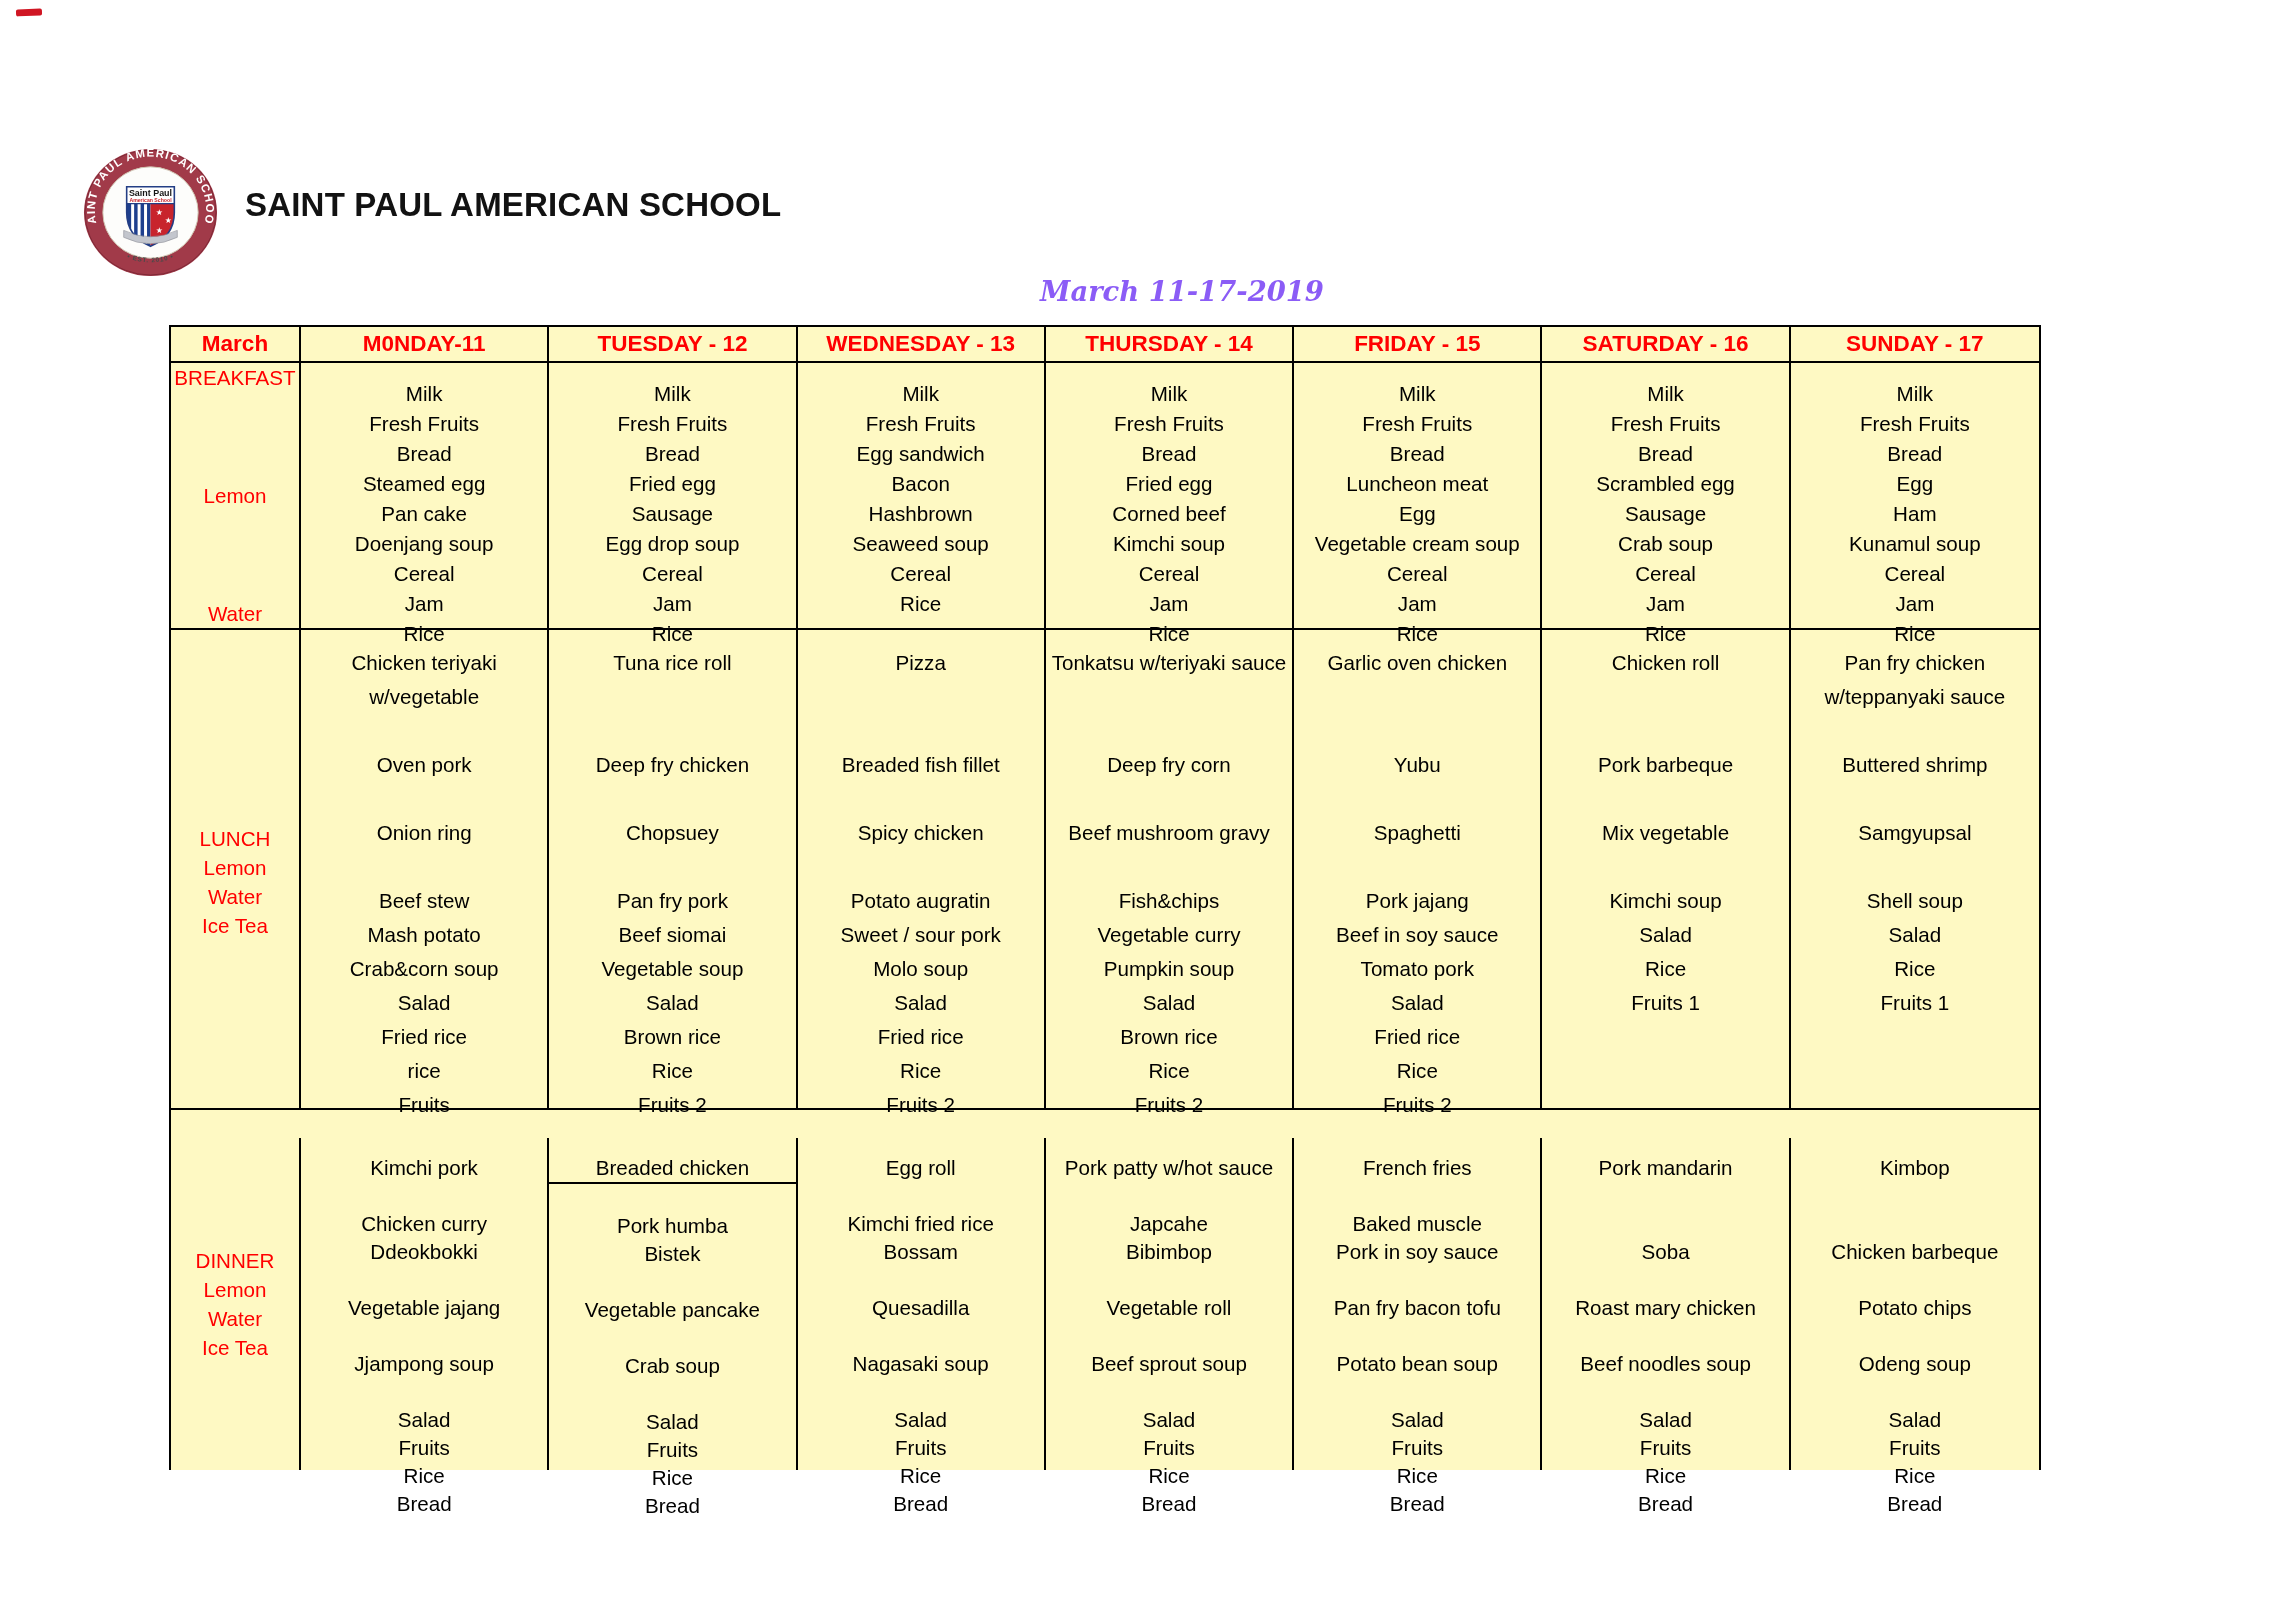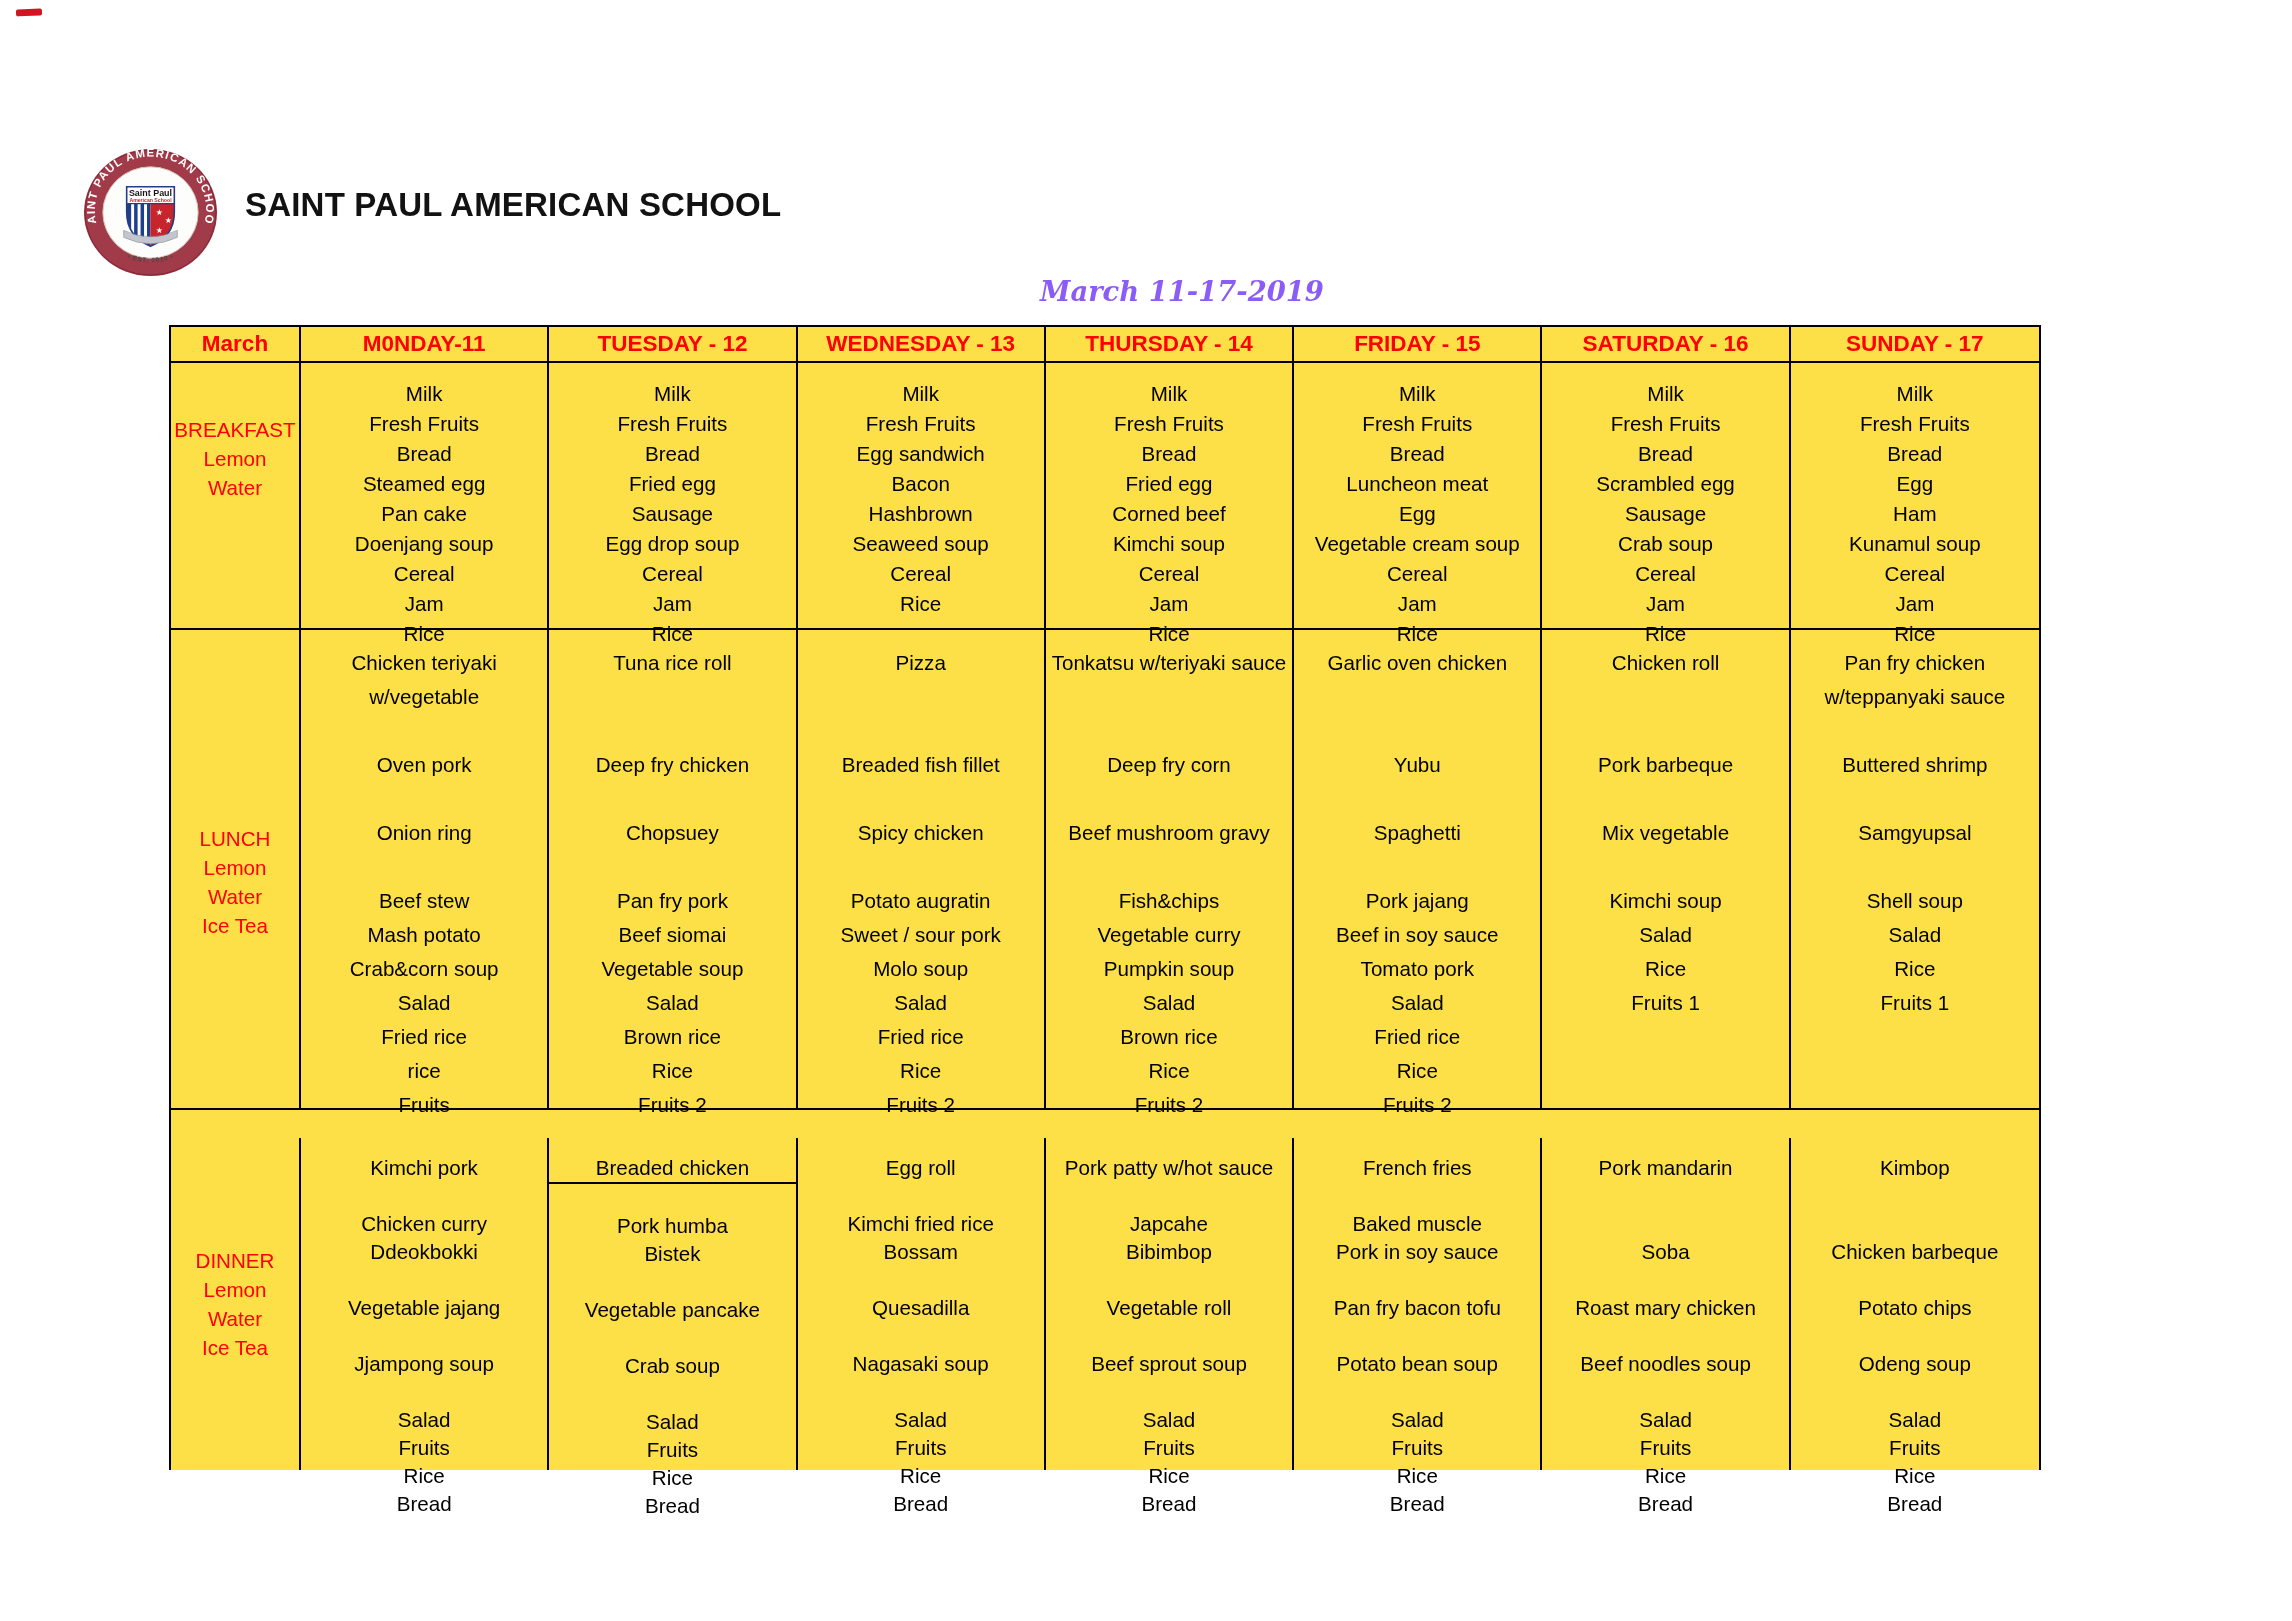--- a/index.html
+++ b/index.html
@@ -18,33 +18,33 @@
         font-family:"DejaVu Serif",serif;font-style:italic;font-weight:bold;
         font-size:33px;color:#0e0e0e;white-space:nowrap;}
   .menu-subtitle{position:absolute;left:1182px;top:275px;transform:translateX(-50%);
         font-family:"DejaVu Serif",serif;font-style:italic;font-weight:bold;
         font-size:27.4px;color:#8b5cf6;white-space:nowrap;}
 
   .menu-table{position:absolute;left:169px;top:325px;width:1872px;
         display:grid;grid-template-columns:130px repeat(7,1fr);
         grid-template-rows:36px 267px 480px 360px;
         border-top:2.9px solid #000;border-left:2.9px solid #000;border-right:2.9px solid #000;
-        box-sizing:border-box;background:#fde047;}
+        box-sizing:border-box;background:#fef9c3;}
   .cell{border-right:2px solid #000;border-bottom:2.9px solid #000;box-sizing:border-box;
         overflow:visible;min-width:0;}
   .menu-table .cell:nth-child(8n){border-right:none;}
   .menu-table .cell:nth-child(n+25){border-bottom:none;margin-top:28px;}
 
   .corner-cell,.day-header{display:flex;align-items:center;justify-content:center;
         font-weight:bold;color:#ff0000;font-size:22.5px;white-space:nowrap;}
 
   .label-cell{display:flex;flex-direction:column;align-items:center;justify-content:center;
         color:#ff0000;font-size:20.6px;}
   .label-line{height:29px;line-height:29px;white-space:nowrap;}
-  .label-breakfast{padding-bottom:74px;}
+  .label-breakfast{justify-content:space-between;}
   .label-lunch{padding-top:25px;}
   .label-dinner{}
 
   .meal-cell{display:flex;flex-direction:column;align-items:center;
         font-size:20.6px;color:#000;padding-top:16px;}
   .line{width:100%;text-align:center;white-space:nowrap;flex:0 0 auto;}
   .row-breakfast .line{height:30px;line-height:30px;}
   .row-lunch .line{height:34px;line-height:34px;}
   .row-dinner .line{height:28px;line-height:28px;}
   .line.divided{border-bottom:2.9px solid #000;}

